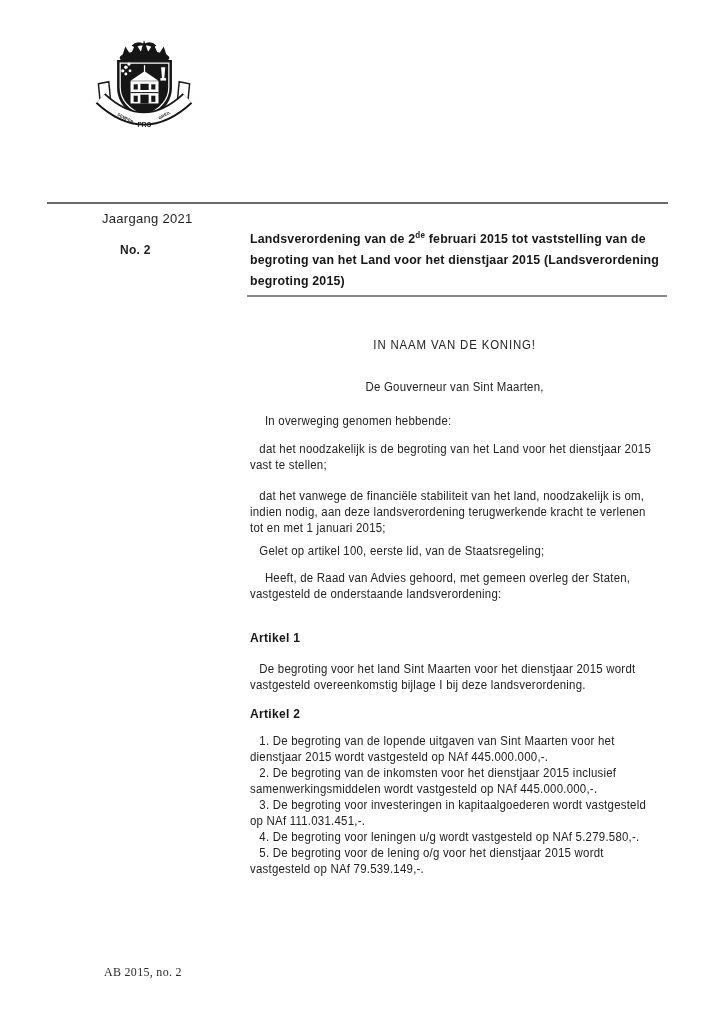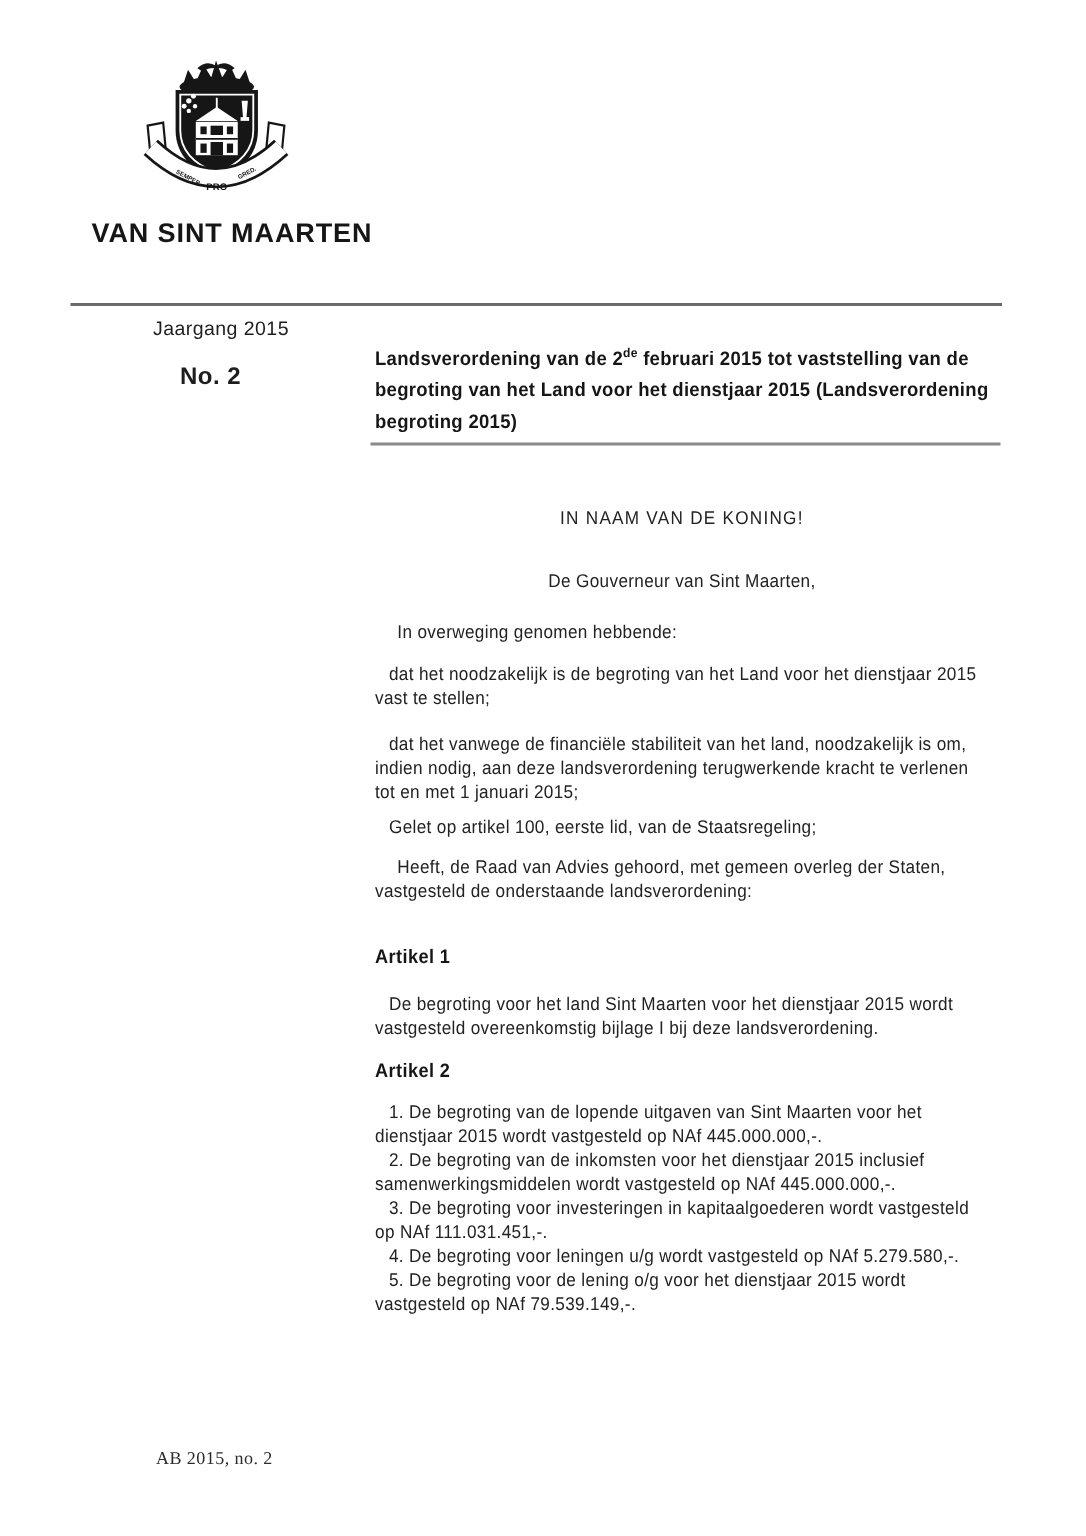--- a/index.html
+++ b/index.html
@@ -23,21 +23,21 @@
     font-size: 18px; font-weight: bold;
     letter-spacing: 0.6px; line-height: 22px;
     color: #161616;
   }
   .masthead .line2 { padding-left: 7px; }
 
   .rule1 { left: 47px; top: 202px; width: 621px; height: 2px; background: #6a6a6a; }
   .rule2 { left: 247px; top: 295px; width: 420px; height: 2px; background: #8a8a8a; }
 
   .jaargang { left: 102px; top: 211px; font-size: 13px; letter-spacing: 0.3px; }
-  .issue-no { left: 120px; top: 243px; font-size: 16px; font-weight: bold; letter-spacing: 0.3px; }
+  .issue-no { left: 120px; top: 243px; font-size: 12px; font-weight: bold; letter-spacing: 0.3px; }
 
   .doc-title {
     left: 250px; top: 228px; width: 436px;
     font-size: 13px; font-weight: bold;
     line-height: 21px; letter-spacing: 0.2px;
     transform: scaleX(0.95); transform-origin: 0 0;
     color: #161616;
   }
   .doc-title sup { font-size: 8.5px; line-height: 0; text-align: center; }
 
@@ -96,26 +96,25 @@
     <polygon points="90,42 100,44 98,65 88,63" fill="#ffffff" stroke="#161616" stroke-width="1.4"></polygon>
 
     <path d="M14,58 Q56,97 98,58" fill="none" stroke="#161616" stroke-width="13.5"></path>
     <path d="M14,58 Q56,97 98,58" fill="none" stroke="#ffffff" stroke-width="10"></path>
     <text x="30" y="74.5" font-size="4" font-weight="bold" fill="#161616" transform="rotate(28 30 74.5)">SEMPER</text>
     <text x="56.5" y="85.5" text-anchor="middle" font-size="6.2" font-weight="bold" fill="#161616" font-family="Liberation Sans, sans-serif">PRO</text>
     <text x="71" y="78.5" font-size="4" font-weight="bold" fill="#161616" transform="rotate(-28 71 78.5)">GRED.</text>
   </svg>
 
   <div class="abs masthead">
-    <div class="line2">VAN SINT MAARTEN</div>
   </div>
 
   <div class="abs rule1"></div>
 
-  <p class="abs jaargang">Jaargang 2015</p>
+  <p class="abs jaargang">Jaargang 2021</p>
   <p class="abs issue-no">No. 2</p>
 
   <p class="abs doc-title"><span>Landsverordening van de 2</span><sup>de</sup><span> februari 2015 tot vaststelling van de begroting van het Land voor het dienstjaar 2015 (Landsverordening begroting 2015)</span></p>
 
   <div class="abs rule2"></div>
 
   <p class="abs bodytext center caps" style="top:337px">IN NAAM VAN DE KONING!</p>
 
   <p class="abs bodytext center" style="top:379px">De Gouverneur van Sint Maarten,</p>
 

